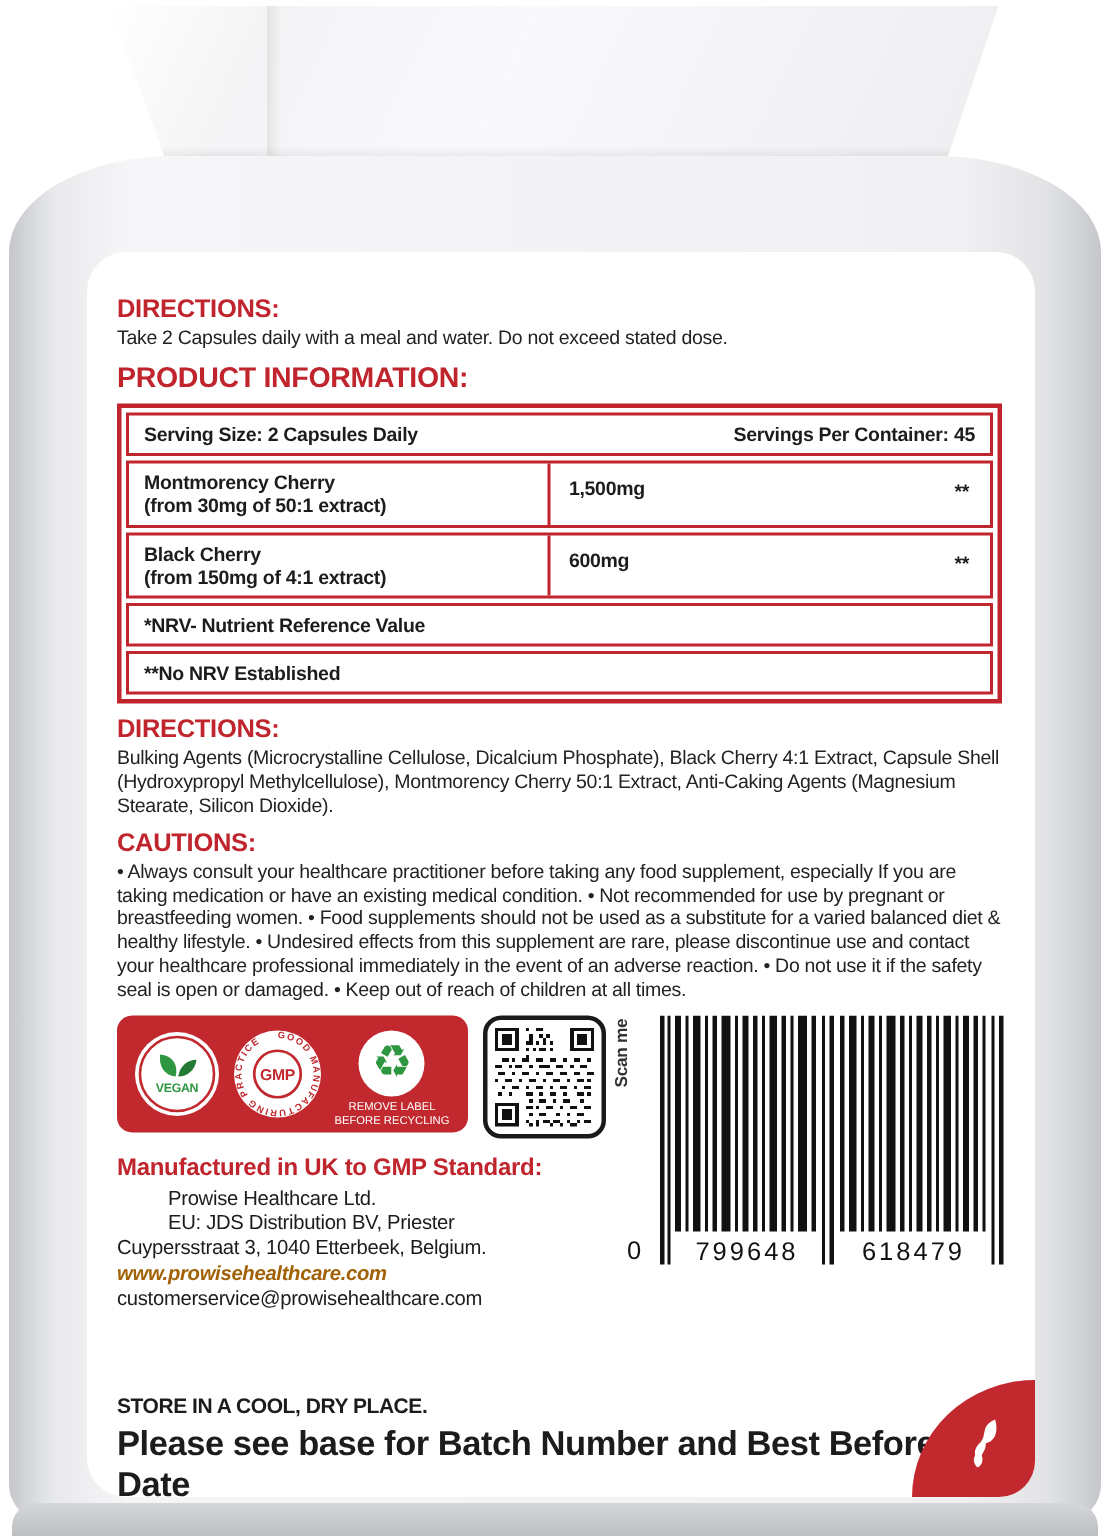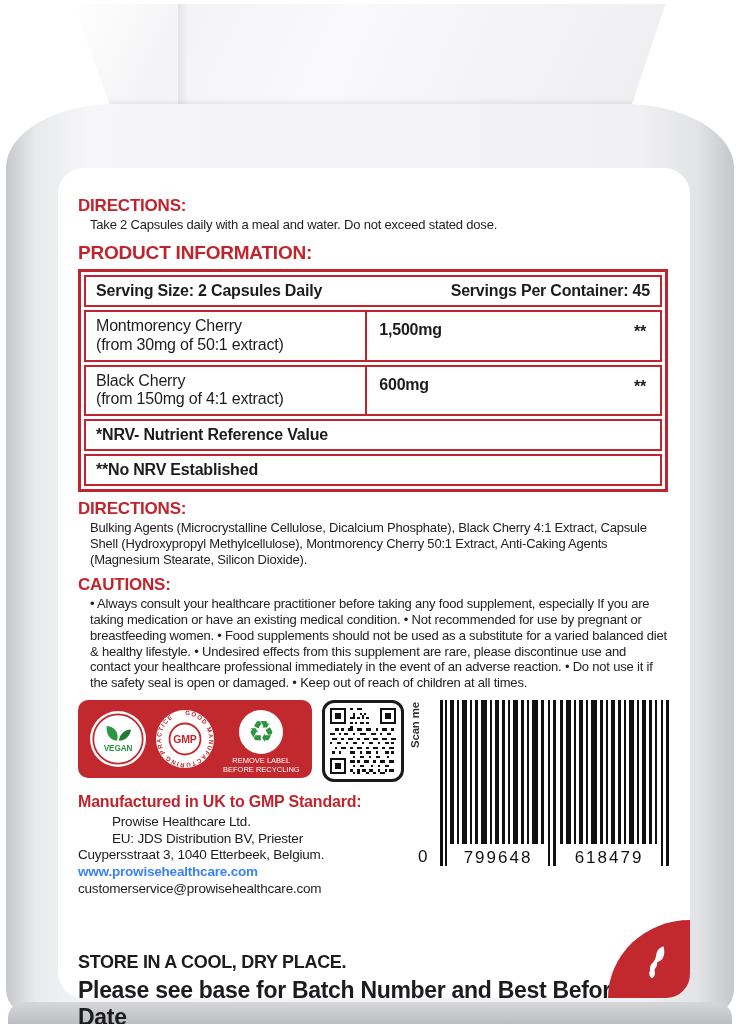--- a/index.html
+++ b/index.html
@@ -17,33 +17,33 @@
        background:linear-gradient(90deg,#c6c7cb 0%,#e8e9eb 4%,#f6f6f8 11%,#f3f3f5 50%,#f1f1f3 87%,#e2e3e5 95%,#c6c7cb 100%);
        border-radius:110px 110px 34px 34px / 64px 64px 28px 28px;}
   .bottle-base{position:absolute;left:8px;top:1002px;width:724px;height:22px;
        background:linear-gradient(180deg,#d6d7d9,#bdbec1);border-radius:16px 16px 0 0;}
 
   
   .label{position:absolute;left:58px;top:168px;width:632px;height:830px;background:#ffffff;
        border-radius:26px;box-sizing:border-box;padding:28px 22px 0 20px;letter-spacing:-0.2px;}
   h2{margin:0;font-size:17px;font-weight:800;color:#c0242c;letter-spacing:-0.2px;}
   h2.big{font-size:19px;}
-  .body-text{margin:1px 0 0 12px;font-size:13px;line-height:1.22;font-weight:500;color:#222;}
+  .body-text{margin:1px 0 0 0;font-size:13px;line-height:1.22;font-weight:500;color:#222;}
 
   
   .ptable{margin-top:5px;border:3px solid #c0242c;padding:3px;}
-  .trow{border:2px solid #c0242c;margin-bottom:3px;display:flex;font-size:16px;}
+  .trow{border:2px solid #c0242c;margin-bottom:3px;display:flex;font-size:13px;}
   .trow:last-child{margin-bottom:0;}
   .trow.pink{background:#f8cdd3;}
   .serving-row{justify-content:space-between;font-weight:700;padding:5px 10px;}
   .col1{flex:0 0 49%;box-sizing:border-box;border-right:2px solid #c0242c;padding:5px 10px;}
   .col2{flex:1;display:flex;justify-content:space-between;align-items:flex-start;
         box-sizing:border-box;padding:5px 14px 5px 12px;}
   .thead .col1,.thead .col2{font-weight:700;}
-  .cell-name{font-weight:400;line-height:1.18;}
+  .cell-name{font-weight:700;line-height:1.18;}
   .cell-amt{font-weight:600;padding-top:4px;}
   .cell-nrv{font-weight:700;padding-top:6px;}
   .foot-row{padding:5px 10px;font-weight:700;}
 
   
   .section{margin-top:7px;}
 
   
   .bottom-section{position:relative;margin-top:9px;height:232px;}
   .badges-row{display:flex;align-items:flex-start;gap:10px;}
@@ -57,23 +57,23 @@
   .recycle-note{margin-top:2px;font-size:7.5px;font-weight:400;color:#fff;text-align:center;
                 line-height:1.25;letter-spacing:0;}
   .qr-box{width:82px;height:82px;border:3px solid #1a1a1a;border-radius:12px;background:#fff;
           display:flex;align-items:center;justify-content:center;box-sizing:border-box;}
   .scan-me{align-self:center;transform:rotate(-90deg);font-size:11.5px;font-weight:600;color:#333;
            width:14px;white-space:nowrap;margin-left:-6px;}
   .barcode-block{position:absolute;top:0;right:-4px;width:256px;height:168px;}
   .manufacturer{margin-top:10px;max-width:354px;font-size:13.5px;line-height:1.24;font-weight:500;}
   .manufacturer .mh{font-size:16px;font-weight:800;color:#c0242c;margin-bottom:2px;}
   .manufacturer .bold{font-weight:400;padding-left:34px;}
-  .manufacturer .link{color:#3b82f6;font-weight:700;}
-
-  .storage{margin-top:20px;font-size:18px;font-weight:800;letter-spacing:-0.3px;}
+  .manufacturer .link{color:#a16207;font-style:italic;font-weight:700;}
+
+  .storage{margin-top:20px;font-size:14px;font-weight:800;letter-spacing:-0.3px;}
   .batch-note{margin-top:4px;font-size:23px;font-weight:800;letter-spacing:-0.3px;max-width:548px;}
 
   .corner-logo{position:absolute;right:0;bottom:0;width:82px;height:78px;background:#c2292f;
                border-radius:100% 0 24px 0;display:flex;align-items:flex-end;justify-content:flex-end;
                padding:0 14px 10px 0;box-sizing:border-box;}
 </style>
 </head>
 <body>
 
 <div class="scene">

